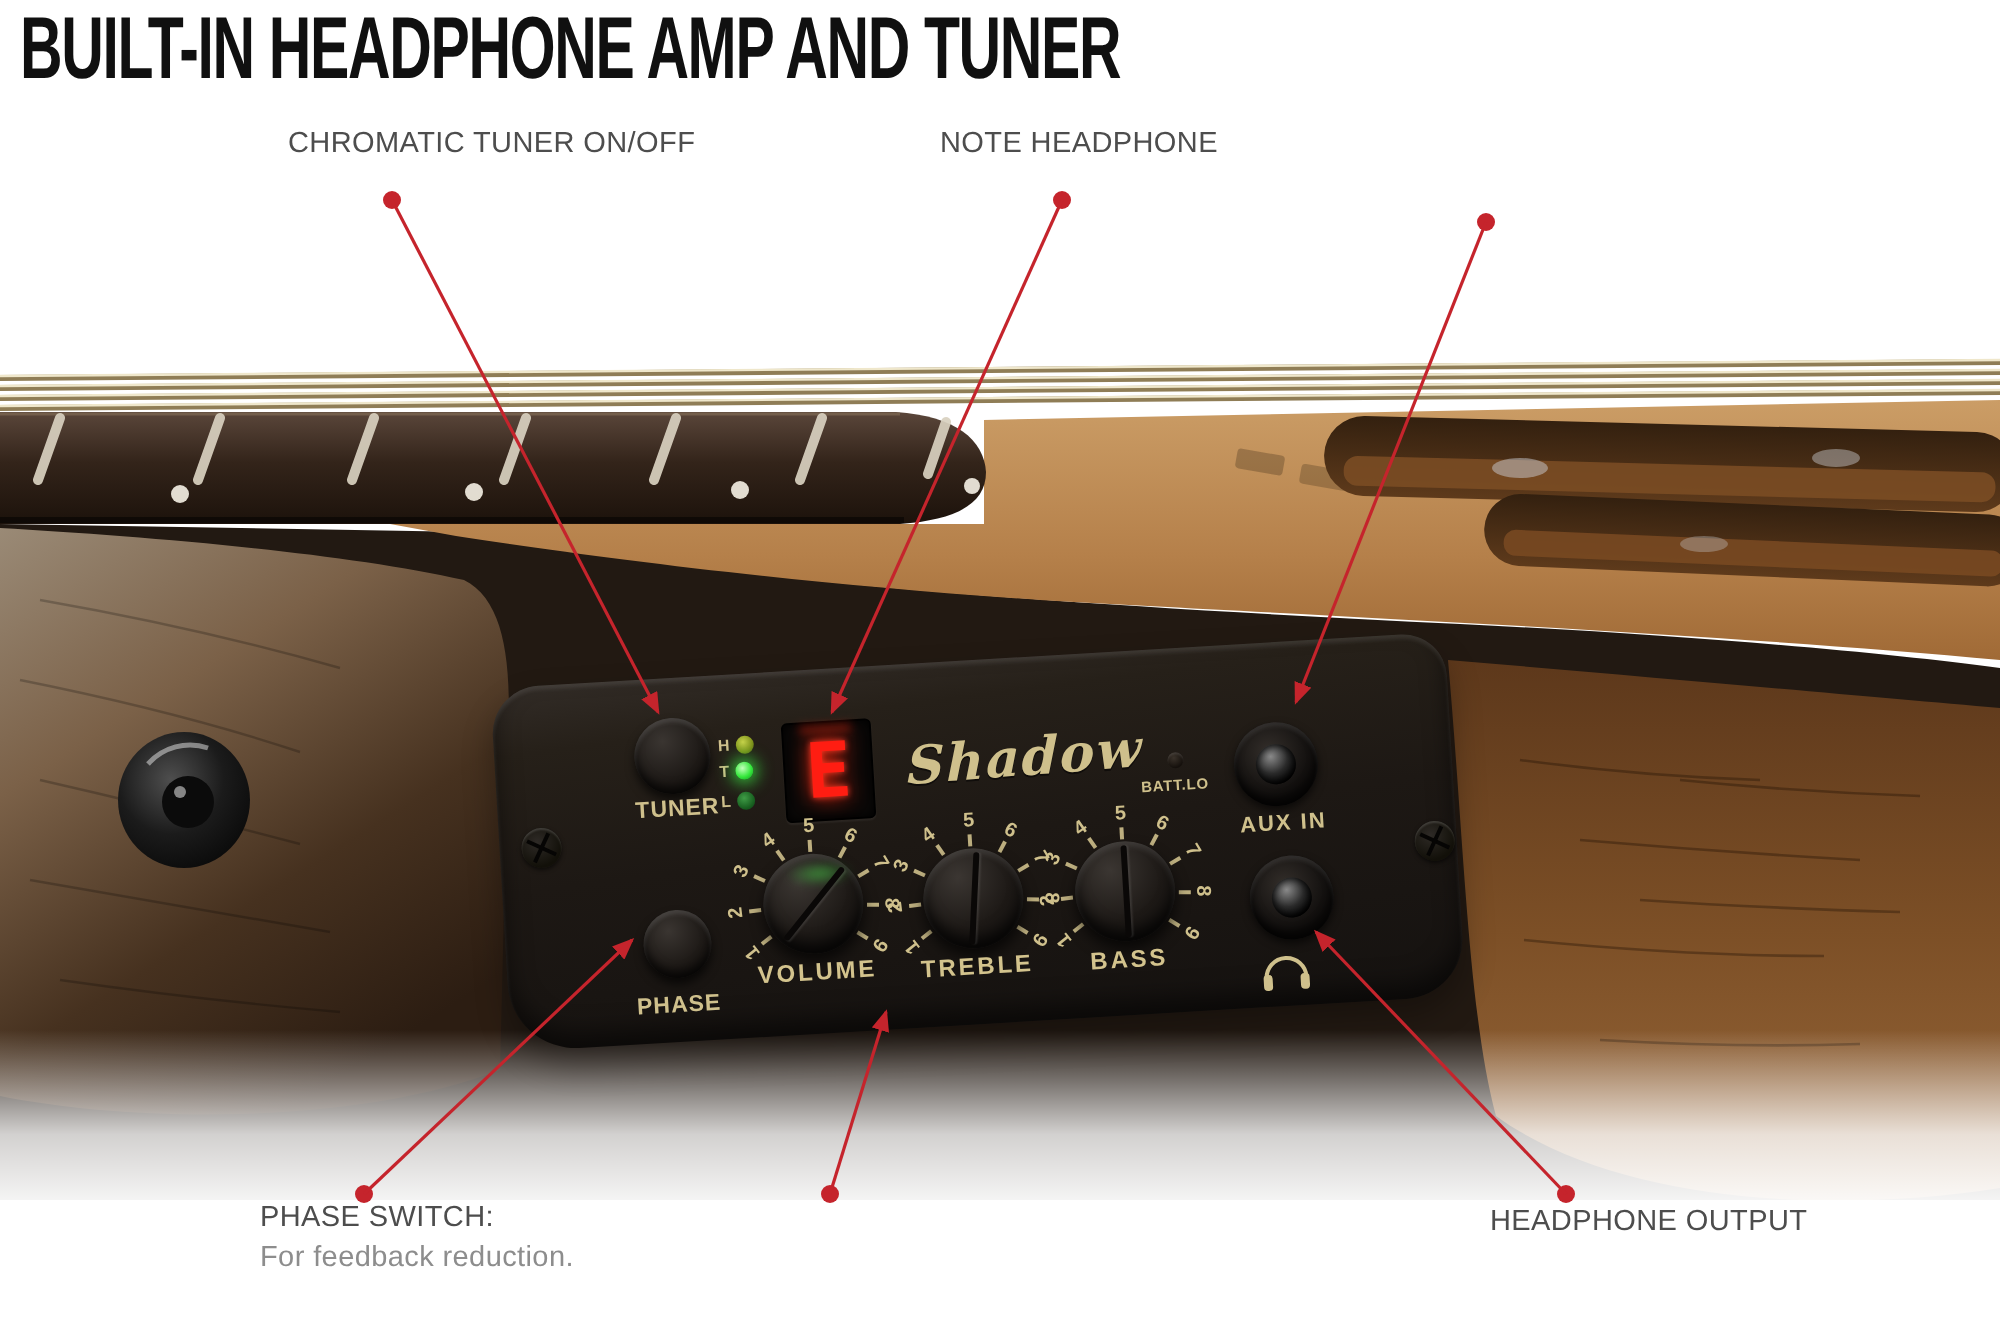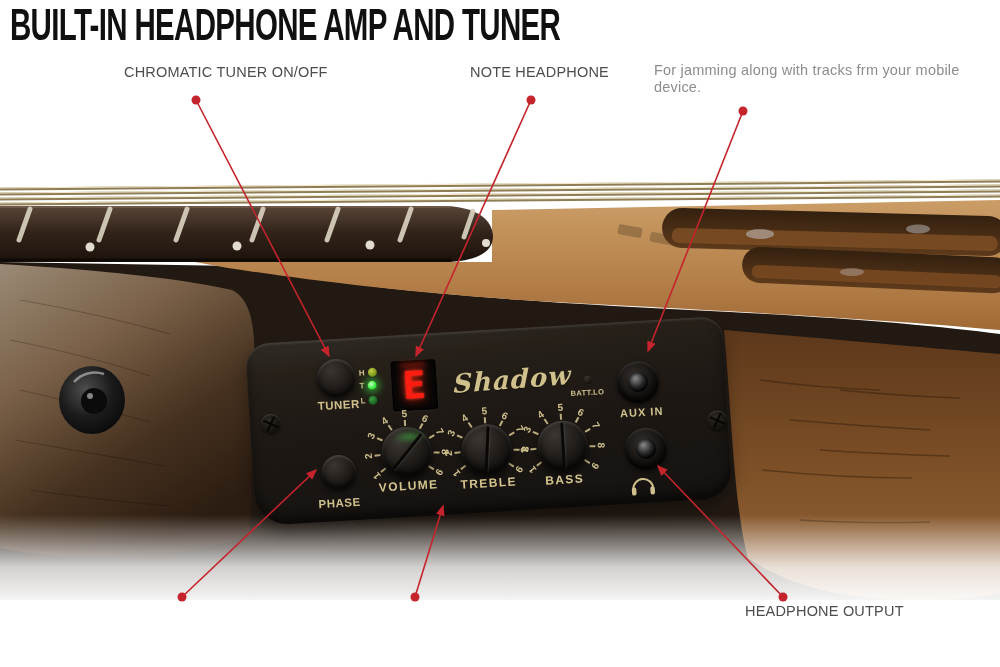--- a/index.html
+++ b/index.html
@@ -4,21 +4,21 @@
 <style>
   html,body{margin:0;padding:0;background:#fff;}
   .stage{position:relative;width:1000px;height:667px;background:#fff;overflow:hidden;
          font-family:"Liberation Sans",sans-serif;}
   
   .title{position:absolute;left:10px;top:0px;font-size:44px;font-weight:700;color:#101010;
          letter-spacing:-1px;transform:scaleX(.67);transform-origin:left top;white-space:nowrap;z-index:4;}
   
   .callout{position:absolute;z-index:6;font-size:14.5px;line-height:17px;color:#4d4d4d;letter-spacing:.2px;}
   .callout .desc{color:#8d8d8d;margin-top:3px;}
-  #co-tuner{left:124px;top:64px;}
+  #co-tuner{left:144px;top:64px;}
   #co-note{left:470px;top:64px;}
   #co-aux{left:654px;top:59px;}
   #co-phase{left:130px;top:601px;}
   #co-control{left:390px;top:601px;width:205px;}
   #co-headphone{left:745px;top:603px;text-align:right;}
   
   .photo{position:absolute;left:0;top:0;z-index:1;}
   .overlay{position:absolute;left:0;top:0;z-index:5;pointer-events:none;}
   .callout-line line{stroke:#c5242c;stroke-width:1.6px;}
   .callout-line circle{fill:#c5242c;}
@@ -370,19 +370,22 @@
 
   <div class="title">BUILT-IN HEADPHONE AMP AND TUNER</div>
 
   <div class="callout" id="co-tuner">
     <div>CHROMATIC TUNER ON/OFF</div>
   </div>
   <div class="callout" id="co-note">
     <div>NOTE HEADPHONE</div>
   </div>
   <div class="callout" id="co-aux">
-    <div class="desc">For jamming along with tracks frm your mobile device.</div>
+  </div>
+  <div class="callout" id="co-phase">
+    <div>PHASE SWITCH:</div>
+    <div class="desc">For feedback reduction.</div>
   </div>
   <div class="callout" id="co-headphone">
     <div>HEADPHONE OUTPUT</div>
   </div>
 
 </div>
 
 </body></html>

